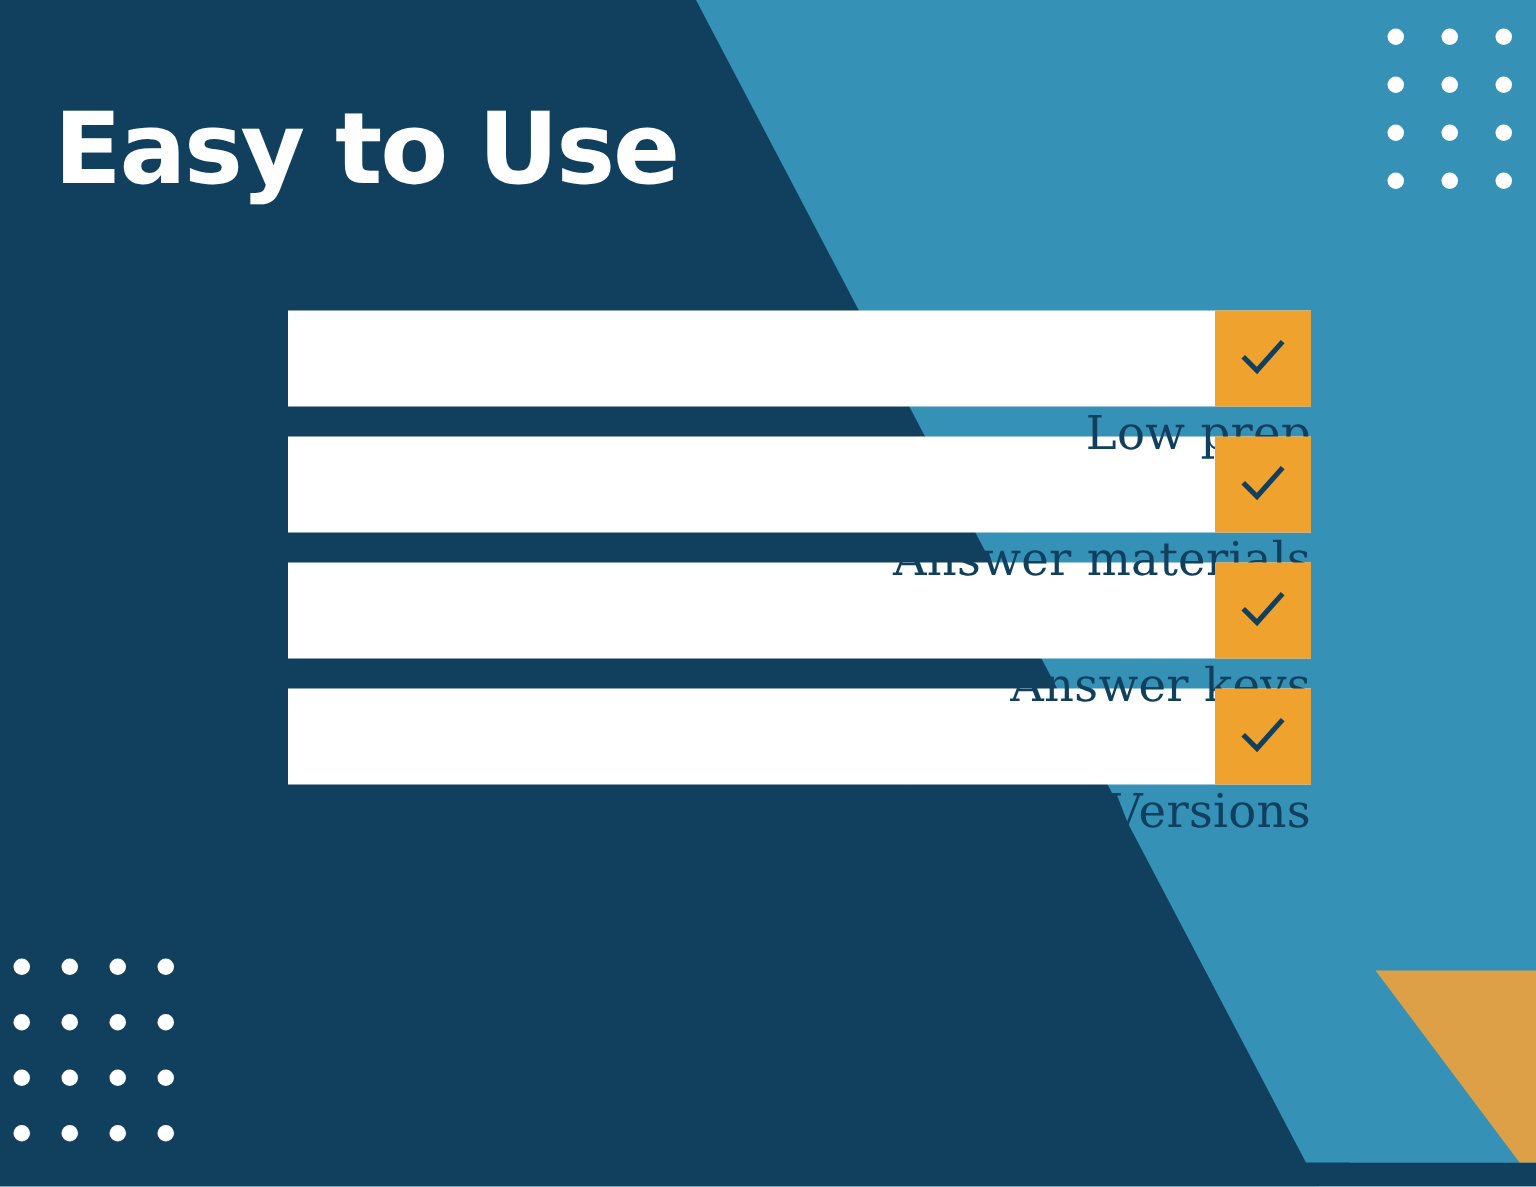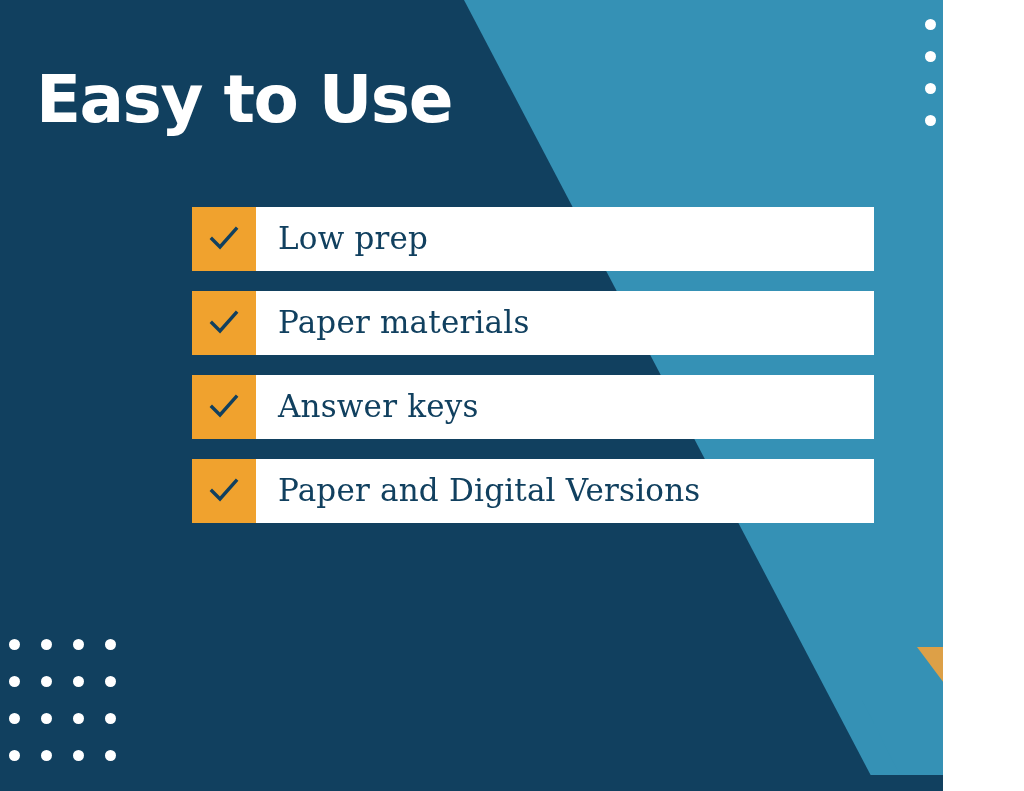--- a/index.html
+++ b/index.html
@@ -2,21 +2,21 @@
 <html><head>
 <meta charset="utf-8">
 <style>
   html, body {
     margin: 0;
     padding: 0;
     background: #ffffff;
   }
   #canvas {
     position: relative;
-    width: 943px;
+    width: 1024px;
     height: 791px;
     overflow: hidden;
     background: #3591b5;
     font-family: "Liberation Sans", sans-serif;
   }
 
   
   .layer { position: absolute; top: 0; left: 0; width: 1024px; height: 791px; }
   .layer svg { display: block; }
 
@@ -38,24 +38,25 @@
   
   #feature-list {
     position: absolute;
     left: 192px;
     top: 207px;
     width: 682px;
     z-index: 5;
   }
   .feature-row {
     display: flex;
-    align-items: center;
+    align-items: flex-end;
     height: 64px;
     margin-bottom: 20px;
     background: #ffffff;
+    flex-direction: column;
   }
   .feature-row:last-child { margin-bottom: 2px; }
 
   .check-box {
     flex: 0 0 64px;
     width: 64px;
     height: 64px;
     background: #f0a22e;
     display: flex;
     align-items: center;
@@ -126,21 +127,21 @@
       </span>
       <span class="feature-label">Low prep</span>
     </div>
 
     <div class="feature-row">
       <span class="check-box">
         <svg width="30" height="26" viewBox="0 0 30 26" xmlns="http://www.w3.org/2000/svg">
           <polyline points="3,13 11,21 27,3" fill="none" stroke="#11405f" stroke-width="3.4" stroke-linecap="square" stroke-linejoin="miter"></polyline>
         </svg>
       </span>
-      <span class="feature-label">Paper materials</span>
+      <span class="feature-label">Answer materials</span>
     </div>
 
     <div class="feature-row">
       <span class="check-box">
         <svg width="30" height="26" viewBox="0 0 30 26" xmlns="http://www.w3.org/2000/svg">
           <polyline points="3,13 11,21 27,3" fill="none" stroke="#11405f" stroke-width="3.4" stroke-linecap="square" stroke-linejoin="miter"></polyline>
         </svg>
       </span>
       <span class="feature-label">Answer keys</span>
     </div>

